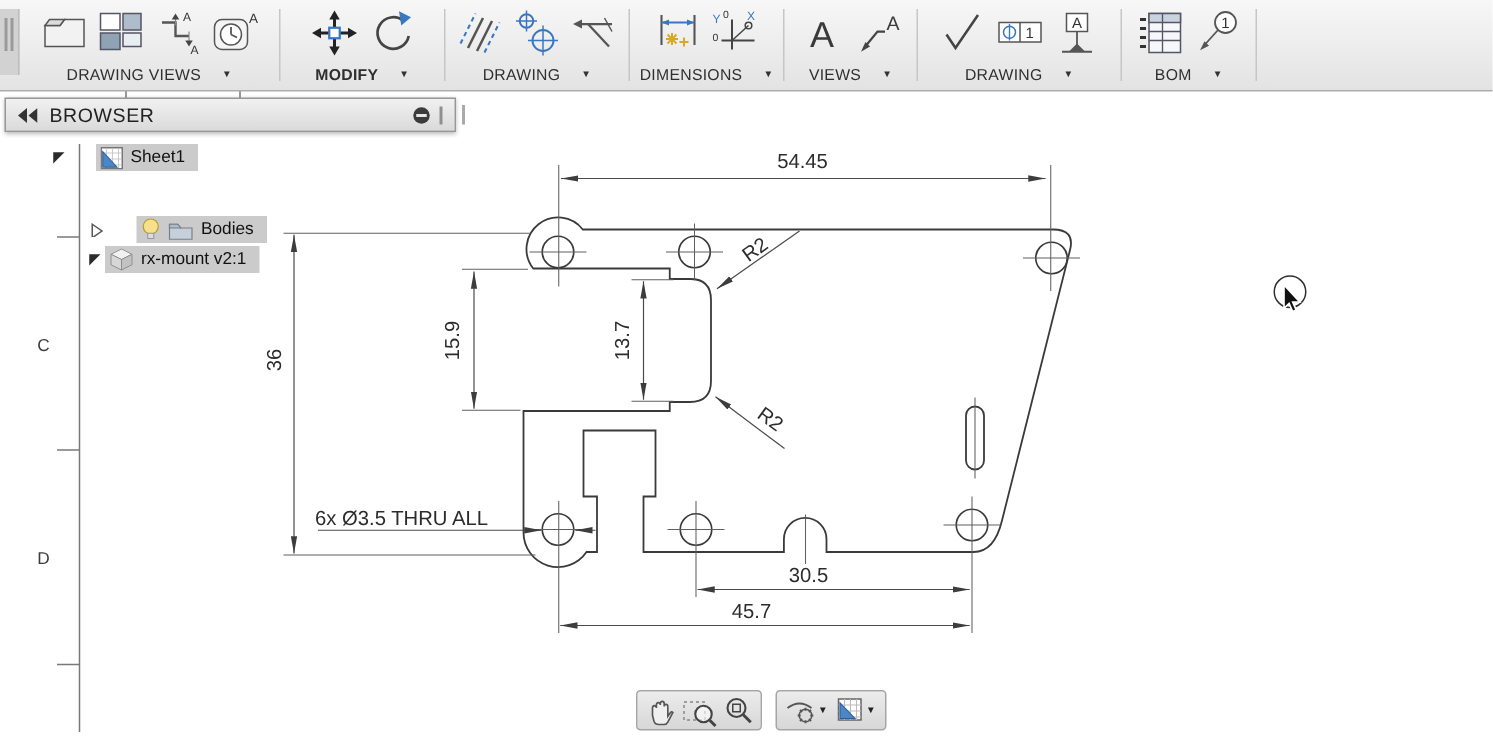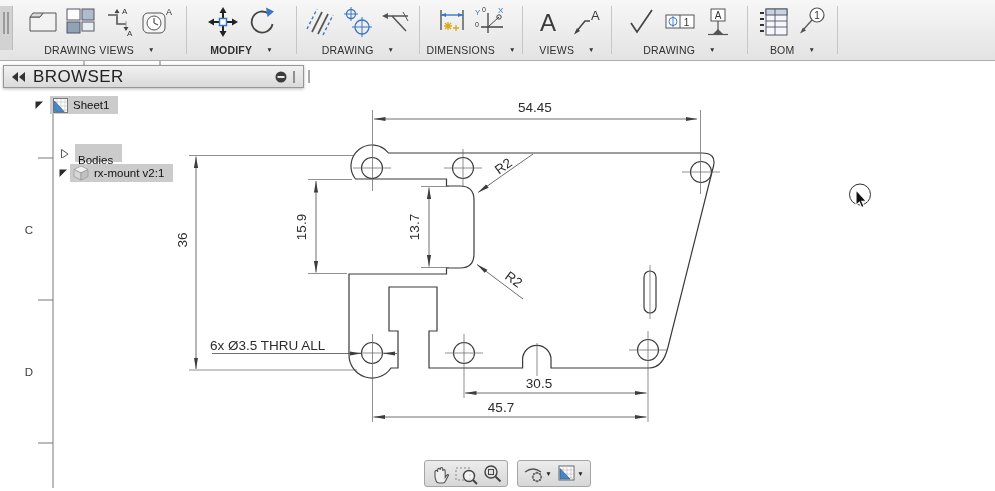--- a/index.html
+++ b/index.html
@@ -18,21 +18,21 @@
   .tbtn{width:36px;height:36px;display:flex;align-items:center;justify-content:center;border-radius:2px;}
   .tlabel{font-size:10.5px;color:#2f2f2f;letter-spacing:.2px;white-space:nowrap;
           display:flex;align-items:center;gap:14px;height:16px;}
   .caret{font-size:6.5px;color:#333;line-height:1;}
   .tsep{width:1px;background:#c6c6c6;margin:6px 0;}
 
   
   .browser-header{position:absolute;left:3px;top:65px;width:301px;height:23px;z-index:6;
     background:linear-gradient(#f1f1f1,#dadada);border:1px solid #979797;box-sizing:border-box;
     box-shadow:0 1px 3px rgba(0,0,0,.28);display:flex;align-items:center;padding:0 8px;}
-  .browser-title{font-size:17px;color:#222;letter-spacing:.4px;margin-left:8px;flex:1;}
+  .browser-title{font-size:13px;color:#222;letter-spacing:.4px;margin-left:8px;flex:1;}
   .bh-grip{width:2px;height:12px;background:#8f8f8f;margin-left:6px;}
   .panel-edge-grip{position:absolute;left:308px;top:70px;width:2px;height:13px;background:#aaa;z-index:6;}
   .tree{position:absolute;left:0;top:93px;z-index:5;}
   .trow{position:absolute;display:flex;align-items:center;height:18px;}
   .thl{display:flex;align-items:center;background:#cbcbcb;height:18px;padding:0 9px 0 3px;gap:5px;}
   .tlab{font-size:11.5px;color:#111;white-space:nowrap;}
   .tarrow{width:10px;height:10px;display:block;}
 
   
   .navbar{position:absolute;left:424px;top:460px;z-index:6;display:flex;gap:9px;}
@@ -380,21 +380,21 @@
   <span class="bh-grip"></span>
 </div>
 <div class="panel-edge-grip"></div>
 
 <div class="tree">
 
   <div class="trow" style="left:34px;top:3px;">
     <svg class="tarrow" width="10" height="10">
       <polygon points="1.5,1.5 9,1.5 1.5,9" fill="#2b2b2b"></polygon>
       </svg>
-    <div class="thl" style="margin-left:6px;">
+    <div class="thl" style="margin-left:20px;">
       <svg width="15" height="15">
         <rect x="0.5" y="0.5" width="14" height="14" fill="#fff" stroke="#777"></rect>
         <path d="M4,1 v13 M8,1 v13 M12,1 v13 M1,4 h13 M1,8 h13 M1,12 h13" stroke="#c9c9c9" stroke-width=".7"></path>
         <polygon points="1.5,13.5 1.5,3 11,13.5" fill="#4a86c8" stroke="#2d5d96" stroke-width=".7"></polygon>
       </svg>
       <span class="tlab">Sheet1</span>
     </div>
   </div>
 
   <div class="trow" style="left:58px;top:27px;margin-top:44px;">
@@ -408,21 +408,21 @@
         <polygon points="15,4.5 8,8 8,15 15,11.5" fill="#c2c2c2" stroke="#8a8a8a" stroke-width=".6"></polygon>
       </svg>
       <span class="tlab">rx-mount v2:1</span>
     </div>
   </div>
 
   <div class="trow" style="left:59px;top:51px;">
     <svg class="tarrow" width="10" height="12">
       <polygon points="2.5,1.5 9,6 2.5,10.5" fill="#fdfdfd" stroke="#555" stroke-width="1"></polygon>
       </svg>
-    <div class="thl" style="margin-left:6px;flex-direction:column;">
+    <div class="thl" style="margin-left:22px;">
       <svg width="13" height="16">
         <circle cx="6.5" cy="6" r="5" fill="#f7e08a" stroke="#b89b2e" stroke-width=".8"></circle>
         <rect x="4.5" y="10.5" width="4" height="3.5" fill="#ddd" stroke="#999" stroke-width=".7"></rect>
       </svg>
       <svg width="17" height="14">
         <path d="M1,3.5 h5.5 l2,2.5 H16 v7.5 H1 Z" fill="#c6d0da" stroke="#77808a" stroke-width=".8"></path>
         <path d="M1,3.5 h5.5 l2,2.5 H1 Z" fill="#aebbc9" stroke="#77808a" stroke-width=".8"></path>
       </svg>
       <span class="tlab">Bodies</span>
     </div>

